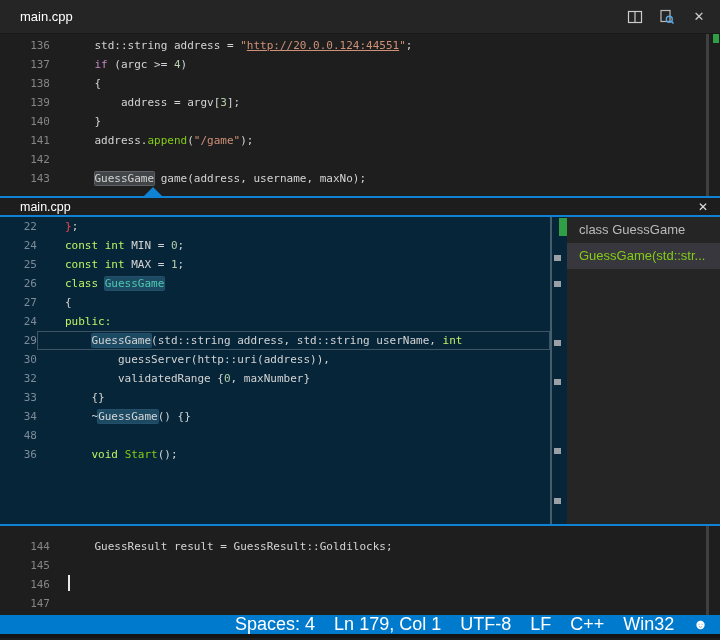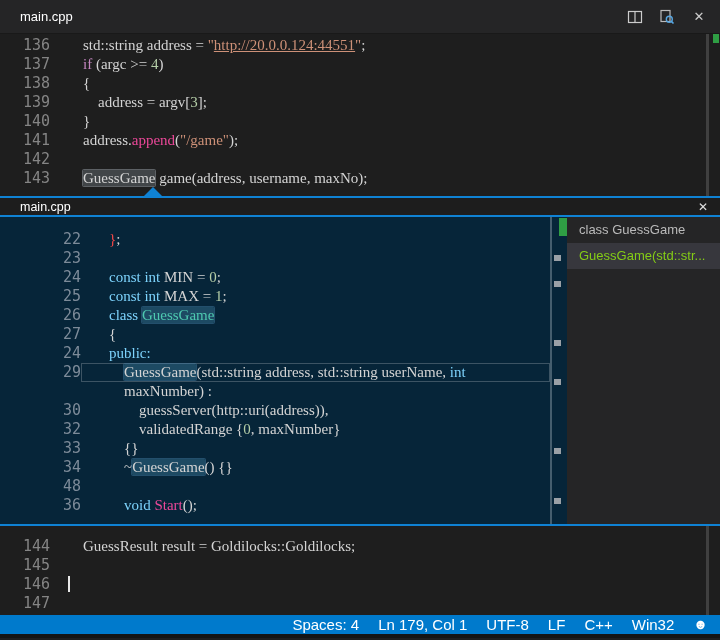--- a/index.html
+++ b/index.html
@@ -18,32 +18,32 @@
   .tabbar .spacer { flex:1; }
   .tabbar .actions { display:flex; align-items:center; gap:14px; padding-right:4px; }
   .icon-btn { width:18px; height:18px; display:flex; align-items:center; justify-content:center; cursor:pointer; }
   .icon-btn svg { display:block; }
   .close-x { color:#cccccc; font-size:13px; line-height:18px; }
 
   
   .code-area { position:relative; }
   .code-line {
     display:flex; height:19px; line-height:19px;
-    font-family:"DejaVu Sans Mono", monospace; font-size:15px; white-space:pre;
+    font-family:"DejaVu Sans Mono", monospace; font-size:11px; white-space:pre;
   }
   .lnum { flex:none; width:50px; text-align:right; color:#858585; }
-  .ltext { flex:1; padding-left:18px; color:#d4d4d4;font-family:Liberation Serif, serif; }
+  .ltext { flex:1; padding-left:18px; color:#d4d4d4; }
   .tok { white-space:pre; }
   .pl { color:#d4d4d4; }
-  .kw { color:#7dd3fc; }
+  .kw { color:#bef264; }
   .ct { color:#c586c0; }
   .nu { color:#b5cea8; }
   .st { color:#ce9178; }
   .lk { text-decoration:underline; }
-  .fn { color:#ec4899; }
+  .fn { color:#84cc16; }
   .ty { color:#4ec9b0; }
   .rd { color:#f44747; }
   .whl { background:#414548; box-shadow:0 0 0 1px #5d6165; border-radius:1px; }
   .shl { background:#1d4a63; box-shadow:0 0 0 1px rgba(70,130,170,0.45); border-radius:1px; }
   .current .ltext { box-shadow: inset 0 0 0 1px rgba(255,255,255,0.22); }
   .cursor { display:inline-block; width:2px; height:16px; background:#e8e8e8; vertical-align:-3px; }
 
   
   .editor-top { height:162px; padding-top:2px; position:relative; background:#1e1e1e; }
   .editor-bottom { height:89px; padding-top:11px; position:relative; background:#1e1e1e; }
@@ -59,40 +59,40 @@
 
   
   .peek { border-top:2px solid #0f82d4; border-bottom:2px solid #0f82d4; background:#062539; }
   .peek-header {
     height:19px; background:#1d1d1d; border-bottom:2px solid #0f82d4;
     display:flex; align-items:center; padding:0 10px 0 20px;
   }
   .peek-header .peek-title { color:#ffffff; font-size:12.5px; flex:1; }
   .peek-header .peek-close { color:#e0e0e0; font-size:12px; cursor:pointer; padding:0 2px; }
   .peek-body { height:307px; display:flex; }
-  .peek-code { flex:1; padding-top:13px; overflow:hidden;margin-left:44px; }
+  .peek-code { flex:1; padding-top:0; overflow:hidden; }
   .peek-code .lnum { width:37px; color:#7d8b99; }
   .peek-code .ltext { padding-left:28px; }
   .peek-ruler { flex:none; width:17px; position:relative; }
   .peek-ruler .slider { position:absolute; left:0; top:0; bottom:0; width:2px; background:rgba(190,200,210,0.35); }
   .peek-ruler .green-bar { position:absolute; right:0; width:8px; background:#2f9e44; }
   .peek-ruler .marker { position:absolute; left:4px; width:7px; height:6px; background:#9aa0a6; }
   .peek-results { flex:none; width:153px; background:#252526; }
   .result-item {
     height:26px; line-height:26px; color:#bbbbbb; font-size:13px;
     padding-left:12px; white-space:nowrap; overflow:hidden; cursor:pointer;
   }
   .result-item.selected { background:#37373d; color:#84cc16; }
 
   
   .statusbar {
     height:19px; background:#007acc; display:flex; align-items:center;
     justify-content:flex-end; gap:19px; padding-right:12px;
   }
-  .statusbar .sb-item { color:#ffffff; font-size:15px; cursor:pointer; }
+  .statusbar .sb-item { color:#ffffff; font-size:18px; cursor:pointer; }
   .statusbar .sb-smiley { font-size:14px; line-height:19px; }
   .bottom-strip { height:4px; background:#141414; }
 </style>
 </head>
 <body>
 
 <div id="window">
 
   <div class="tabbar">
     <span class="tab-title">main.cpp</span>
@@ -134,28 +134,26 @@
 
   <div class="peek">
     <div class="peek-header">
       <span class="peek-title">main.cpp</span>
       <span class="peek-close">✕</span>
     </div>
     <div class="peek-body">
       <div class="peek-code code-area">
         <div id="peek-code">
             <div class="code-line"><span class="lnum">22</span><span class="ltext"><span class="tok rd">}</span><span class="tok pl">;</span></span></div>
-            <div class="code-line"><span class="lnum">23</span><span class="ltext"></span></div>
             <div class="code-line"><span class="lnum">24</span><span class="ltext"><span class="tok kw">const</span><span class="tok pl"> </span><span class="tok kw">int</span><span class="tok pl"> MIN = </span><span class="tok nu">0</span><span class="tok pl">;</span></span></div>
             <div class="code-line"><span class="lnum">25</span><span class="ltext"><span class="tok kw">const</span><span class="tok pl"> </span><span class="tok kw">int</span><span class="tok pl"> MAX = </span><span class="tok nu">1</span><span class="tok pl">;</span></span></div>
             <div class="code-line"><span class="lnum">26</span><span class="ltext"><span class="tok kw">class</span><span class="tok pl"> </span><span class="tok ty shl">GuessGame</span></span></div>
             <div class="code-line"><span class="lnum">27</span><span class="ltext"><span class="tok pl">{</span></span></div>
             <div class="code-line"><span class="lnum">24</span><span class="ltext"><span class="tok kw">public</span><span class="tok kw">:</span></span></div>
             <div class="code-line current"><span class="lnum">29</span><span class="ltext"><span class="tok pl">    </span><span class="tok pl shl">GuessGame</span><span class="tok pl">(std::string address, std::string userName, </span><span class="tok kw">int</span></span></div>
-            <div class="code-line"><span class="lnum"></span><span class="ltext"><span class="tok pl">    maxNumber) :</span></span></div>
             <div class="code-line"><span class="lnum">30</span><span class="ltext"><span class="tok pl">        guessServer(http::uri(address)),</span></span></div>
             <div class="code-line"><span class="lnum">32</span><span class="ltext"><span class="tok pl">        validatedRange {</span><span class="tok nu">0</span><span class="tok pl">, maxNumber}</span></span></div>
             <div class="code-line"><span class="lnum">33</span><span class="ltext"><span class="tok pl">    {}</span></span></div>
             <div class="code-line"><span class="lnum">34</span><span class="ltext"><span class="tok pl">    ~</span><span class="tok pl shl">GuessGame</span><span class="tok pl">() {}</span></span></div>
             <div class="code-line"><span class="lnum">48</span><span class="ltext"></span></div>
             <div class="code-line"><span class="lnum">36</span><span class="ltext"><span class="tok pl">    </span><span class="tok kw">void</span><span class="tok pl"> </span><span class="tok fn">Start</span><span class="tok pl">();</span></span></div>
           </div>
       </div>
       <div class="peek-ruler" id="peek-ruler">
         <div class="slider"></div>
@@ -169,21 +167,21 @@
         </div>
       <div class="peek-results" id="peek-results">
           <div class="result-item">class GuessGame</div>
           <div class="result-item selected">GuessGame(std::str...</div>
         </div>
     </div>
   </div>
 
   <div class="editor-bottom code-area">
     <div id="bottom-code">
-        <div class="code-line"><span class="lnum">144</span><span class="ltext"><span class="tok pl">    GuessResult result = Goldilocks::Goldilocks;</span></span></div>
+        <div class="code-line"><span class="lnum">144</span><span class="ltext"><span class="tok pl">    GuessResult result = GuessResult::Goldilocks;</span></span></div>
         <div class="code-line"><span class="lnum">145</span><span class="ltext"></span></div>
         <div class="code-line"><span class="lnum">146</span><span class="ltext"><span class="cursor"></span></span></div>
         <div class="code-line"><span class="lnum">147</span><span class="ltext"></span></div>
       </div>
     <div class="vscroll"></div>
   </div>
 
   <div class="statusbar">
     <span class="sb-item">Spaces: 4</span>
     <span class="sb-item">Ln 179, Col 1</span>

